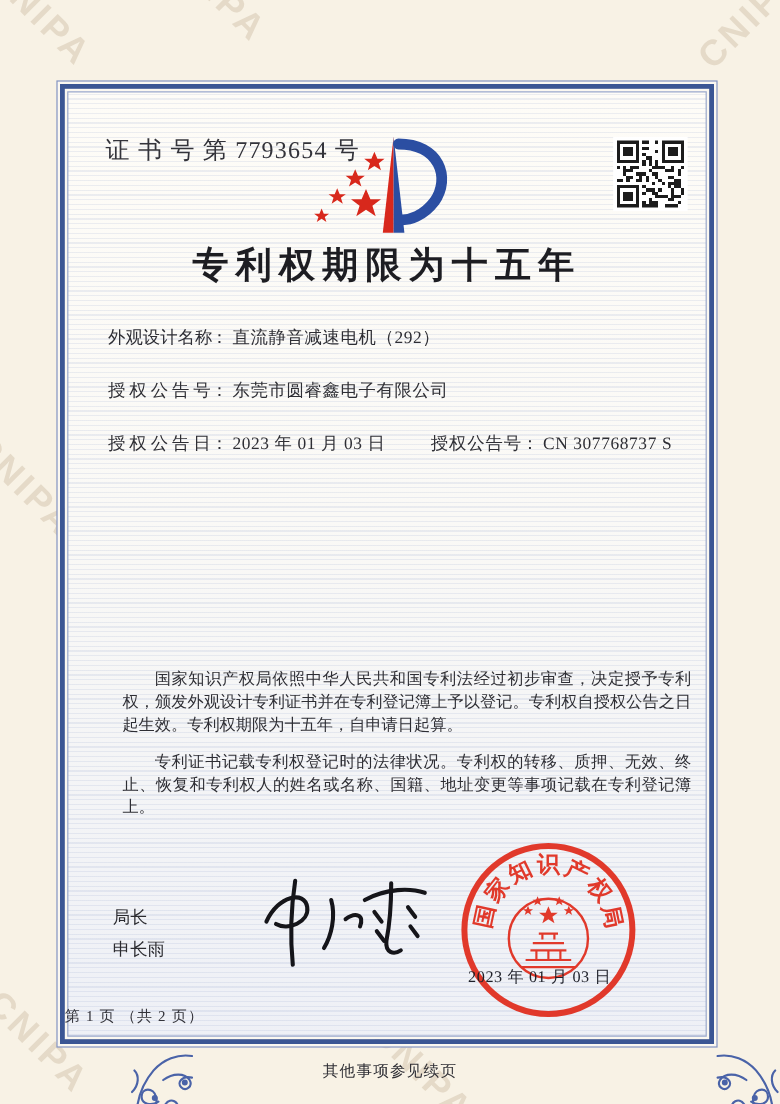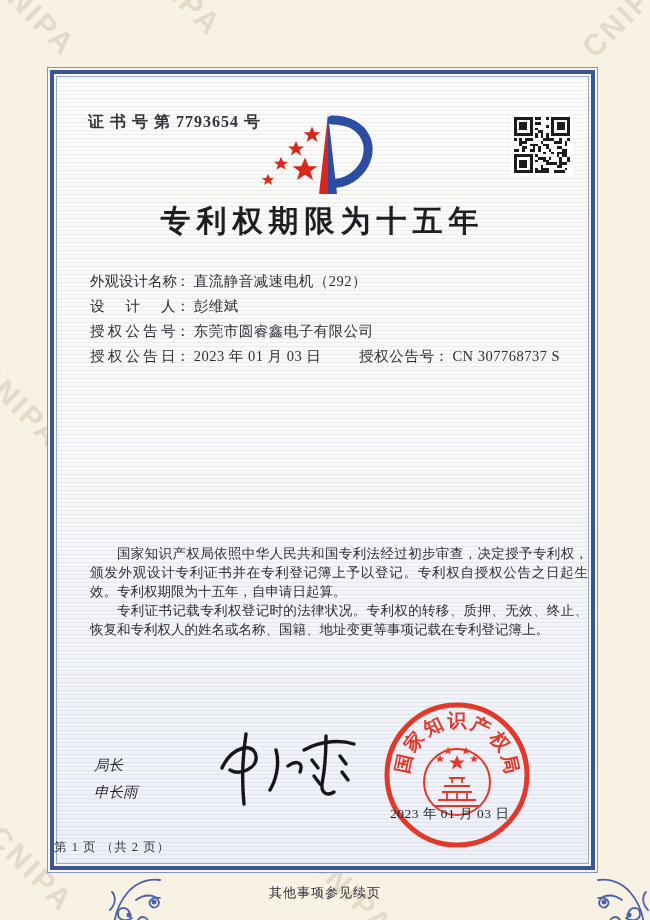--- a/index.html
+++ b/index.html
@@ -19,39 +19,39 @@
   .frame{
     position:absolute;left:50px;top:70px;width:537px;height:792px;
     border:4px solid #3b5694;
     box-shadow:0 0 0 2px #fbf8f1, 0 0 0 3px #8493c2,
                inset 0 0 0 2px #fbf8f1, inset 0 0 0 3px #9aa8cc;
     background:
       repeating-linear-gradient(180deg, rgba(125,145,195,0.14) 0px, rgba(125,145,195,0.14) 1px, rgba(255,255,255,0) 1px, rgba(255,255,255,0) 4px),
       linear-gradient(180deg,#fefcf7 0%,#faf9f6 45%,#eef0f6 100%);
     z-index:1;
   }
-  .cert-no{position:absolute;left:34px;top:38px;font-size:16px;letter-spacing:1px;color:#33333a;font-weight:bold;}
+  .cert-no{position:absolute;left:34px;top:38px;font-size:20px;letter-spacing:1px;color:#33333a;}
   .logo{position:absolute;left:190px;top:30px;width:170px;height:102px;}
   .qr{position:absolute;right:18px;top:40px;width:56px;height:56px;background:#fff;padding:3px;}
   .title{
     position:absolute;left:0;right:0;top:127px;text-align:center;
     font-size:30px;font-weight:bold;letter-spacing:6px;color:#1d1d22;
   }
   .fields{position:absolute;left:36px;top:198px;right:26px;font-size:14.5px;color:#2e2e34;}
-  .frow{height:17px;margin-bottom:8px;white-space:nowrap;}
+  .frow{height:17px;margin-bottom:27px;white-space:nowrap;}
   .flabel{display:inline-block;width:5.9em;text-align:justify;text-align-last:justify;vertical-align:bottom;}
   .fcolon{display:inline-block;}
   .fvalue{letter-spacing:0.5px;}
   .frow .pair2{margin-left:34px;}
   .paras{
     position:absolute;left:36px;top:470px;width:498px;
     font-size:13.5px;line-height:19px;text-align:justify;color:#2e2e34;
   }
-  .paras p{margin:0;text-indent:2em;}
-  .signer{position:absolute;left:40px;top:678px;font-size:14.5px;line-height:27px;color:#2b2b30;font-style:italic;}
+  .paras p{margin:12px;text-indent:2em;}
+  .signer{position:absolute;left:40px;top:678px;font-size:14.5px;line-height:27px;color:#2b2b30;}
   .sig{position:absolute;left:138px;top:652px;width:170px;height:90px;}
   .seal{position:absolute;left:322px;top:622px;width:162px;height:162px;}
   .seal-date{
     position:absolute;left:336px;top:731px;width:160px;
     font-size:13.5px;letter-spacing:0.5px;color:#1e2029;z-index:3;
   }
   .page-ind{
     position:absolute;left:0;right:0;bottom:10px;text-align:left;
     font-size:12.5px;letter-spacing:1px;color:#33333a;
   }
@@ -298,24 +298,20 @@
       </svg></div>
 
   <div class="title">专利权期限为十五年</div>
 
   <div class="fields">
     <div class="frow">
       <span class="flabel">外观设计名称</span><span class="fcolon">：</span>
       <span class="fvalue">直流静音减速电机（292）</span>
     </div>
     <div class="frow">
-      <span class="flabel">设计人</span><span class="fcolon">：</span>
-      <span class="fvalue">彭维斌</span>
-    </div>
-    <div class="frow">
       <span class="flabel">授权公告号</span><span class="fcolon">：</span>
       <span class="fvalue">东莞市圆睿鑫电子有限公司</span>
     </div>
     <div class="frow">
       <span class="flabel">授权公告日</span><span class="fcolon">：</span>
       <span class="fvalue">2023 年 01 月 03 日</span>
       <span class="pair2">
         <span class="flabel" style="width:5.2em;">授权公告号</span><span class="fcolon">：</span>
         <span class="fvalue">CN 307768737 S</span>
       </span>

